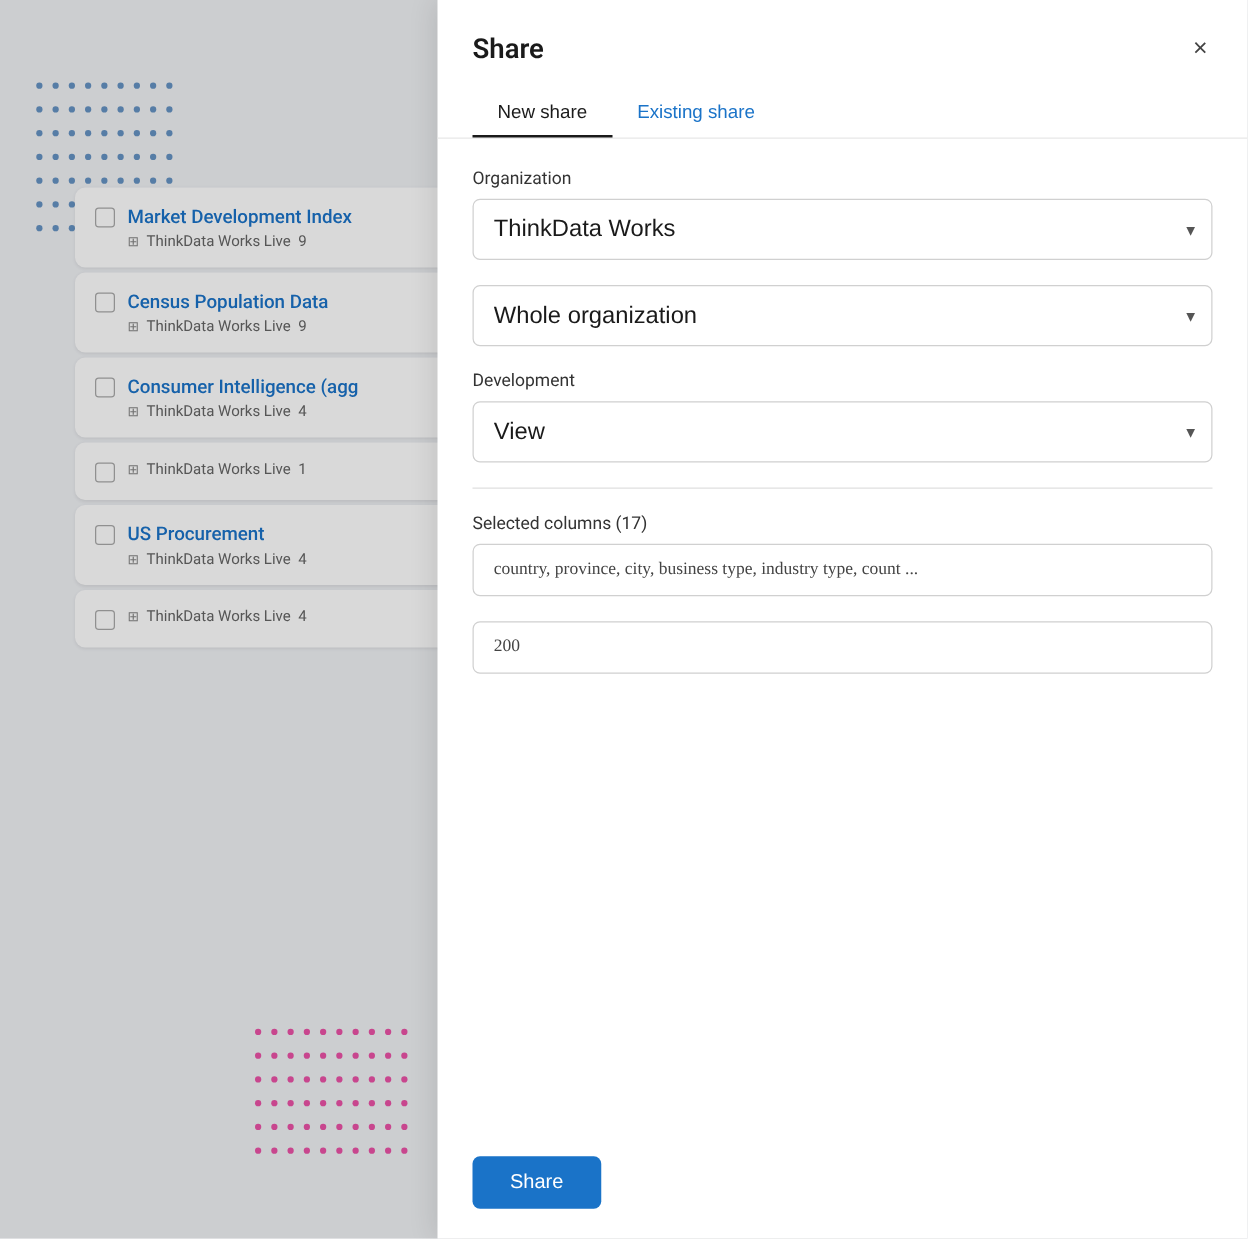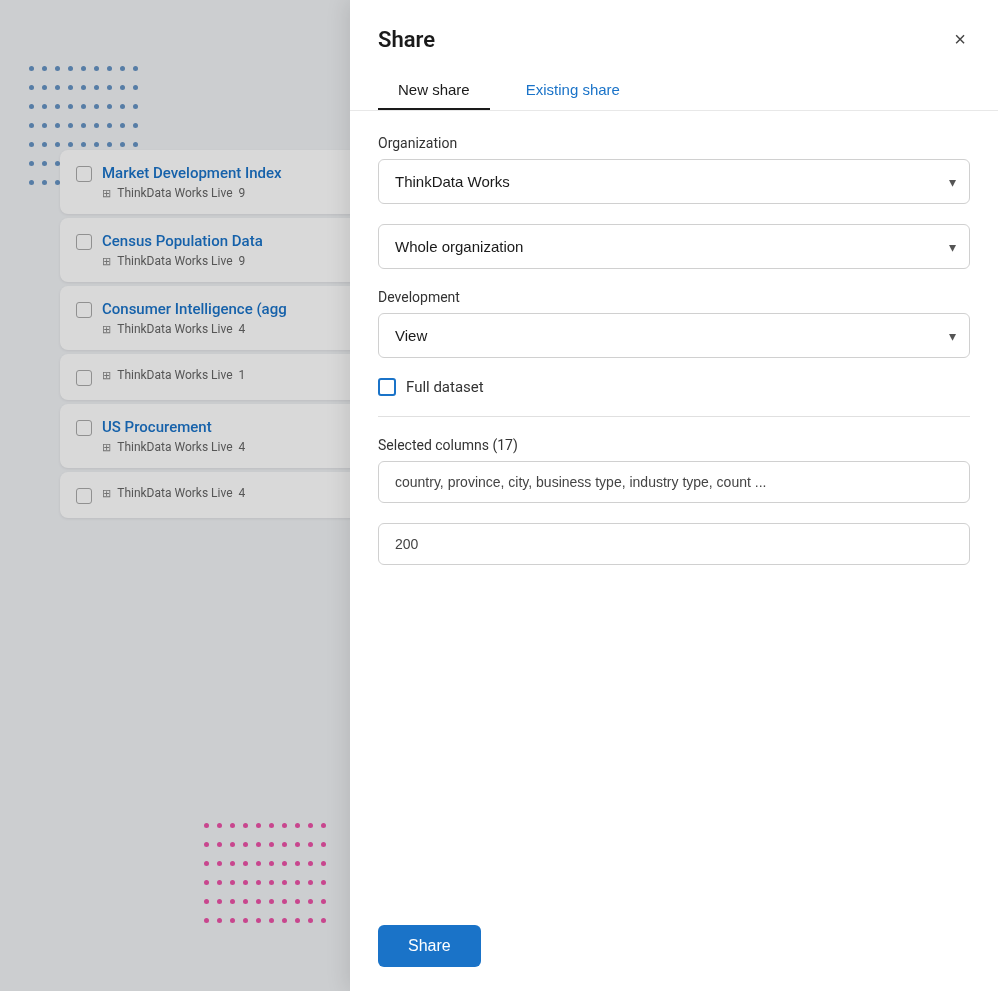--- a/index.html
+++ b/index.html
@@ -110,21 +110,21 @@
       background: none;
       border: none;
       cursor: pointer;
       color: #444;
       font-size: 20px;
       padding: 4px;
     }
 
     .modal-tabs {
       display: flex;
-      gap: 16px;
+      gap: 0;
     }
 
     .modal-tab {
       padding: 10px 20px;
       font-size: 15px;
       font-weight: 500;
       cursor: pointer;
       border-bottom: 2px solid transparent;
       color: #555;
       text-decoration: none;
@@ -161,21 +161,21 @@
 
     .select-wrapper {
       position: relative;
     }
 
     .select-wrapper select {
       width: 100%;
       padding: 13px 16px;
       border: 1px solid #d0d0d0;
       border-radius: 6px;
-      font-size: 15px;
+      font-size: 19px;
       color: #1a1a1a;
       background: white;
       appearance: none;
       cursor: pointer;
     }
 
     .select-chevron {
       position: absolute;
       right: 14px;
       top: 50%;
@@ -214,20 +214,21 @@
 
     .text-input {
       width: 100%;
       padding: 12px 16px;
       border: 1px solid #d0d0d0;
       border-radius: 6px;
       font-size: 14px;
       color: #444;
       background: white;
       resize: none;
+      font-family: Liberation Serif, serif;
     }
 
     .modal-footer {
       padding: 16px 28px 24px;
       border-top: none;
     }
 
     .share-btn {
       background: #1a73c8;
       color: white;
@@ -366,24 +367,20 @@
     <div class="form-group">
       <label class="form-label">Development</label>
       <div class="select-wrapper">
         <select>
           <option value="View">View</option>
         </select>
         <span class="select-chevron">▾</span>
       </div>
     </div>
 
-    <div class="checkbox-row">
-      <div class="checkbox-square"></div>
-      <span class="checkbox-label">Full dataset</span>
-    </div>
 
     <div class="divider"></div>
 
     <div class="form-group">
       <label class="form-label">Selected columns (17)</label>
       <input type="text" class="text-input" readonly="" value="country, province, city, business type, industry type, count ..." style="">
     </div>
 
     <div class="form-group">
     </div>

